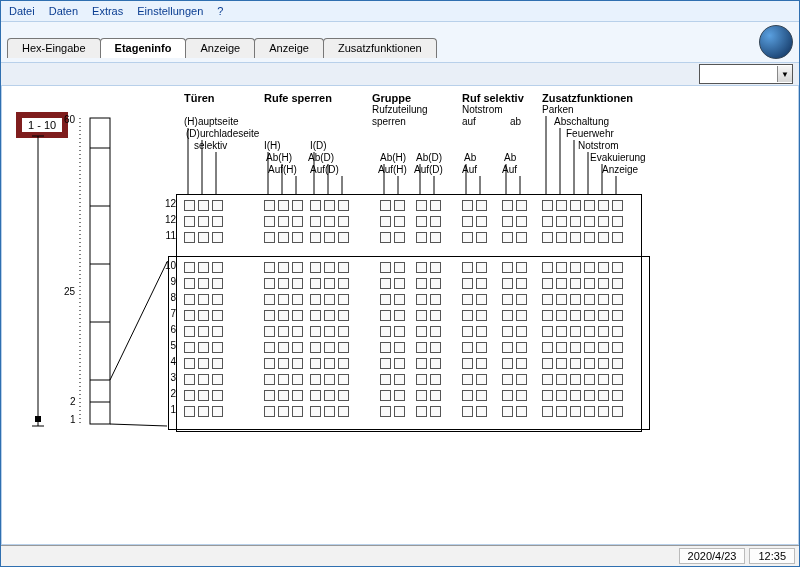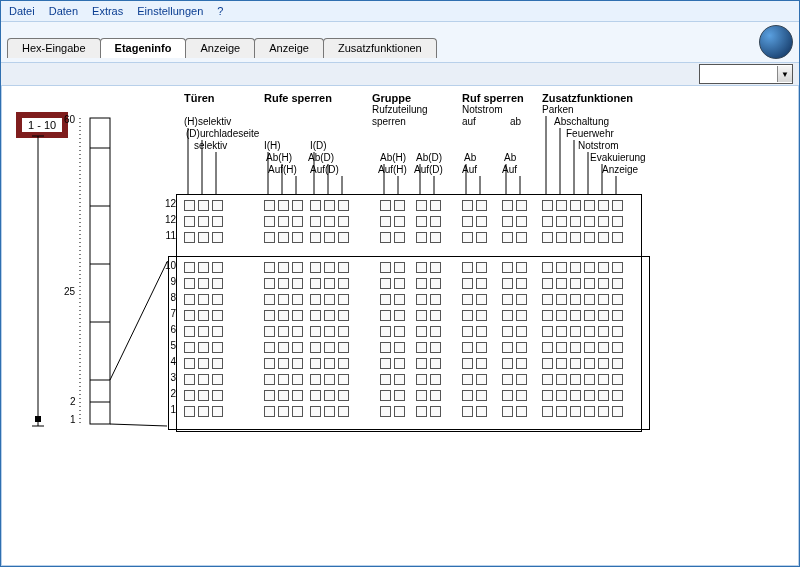--- a/index.html
+++ b/index.html
@@ -87,33 +87,33 @@
       <span class="sub" style="left:62px;top:28px">60</span>
       <span class="sub" style="left:62px;top:200px">25</span>
       <span class="sub" style="left:68px;top:310px">2</span>
       <span class="sub" style="left:68px;top:328px">1</span>
 
       <span class="hdr" style="left:182px;top:6px">Türen</span>
       <span class="hdr" style="left:262px;top:6px">Rufe sperren</span>
       <span class="hdr" style="left:370px;top:6px">Gruppe</span>
       <span class="sub" style="left:370px;top:18px">Rufzuteilung</span>
       <span class="sub" style="left:370px;top:30px">sperren</span>
-      <span class="hdr" style="left:460px;top:6px">Ruf sperren</span>
+      <span class="hdr" style="left:460px;top:6px">Ruf selektiv</span>
       <span class="sub" style="left:460px;top:18px">Notstrom</span>
       <span class="sub" style="left:460px;top:30px">auf</span>
       <span class="sub" style="left:508px;top:30px">ab</span>
       <span class="hdr" style="left:540px;top:6px">Zusatzfunktionen</span>
       <span class="sub" style="left:540px;top:18px">Parken</span>
       <span class="sub" style="left:552px;top:30px">Abschaltung</span>
       <span class="sub" style="left:564px;top:42px">Feuerwehr</span>
       <span class="sub" style="left:576px;top:54px">Notstrom</span>
       <span class="sub" style="left:588px;top:66px">Evakuierung</span>
       <span class="sub" style="left:600px;top:78px">Anzeige</span>
 
-      <span class="sub" style="left:182px;top:30px">(H)selektiv</span>
+      <span class="sub" style="left:182px;top:30px">(H)auptseite</span>
       <span class="sub" style="left:184px;top:42px">(D)urchladeseite</span>
       <span class="sub" style="left:192px;top:54px">selektiv</span>
 
       <span class="sub" style="left:262px;top:54px">I(H)</span>
       <span class="sub" style="left:308px;top:54px">I(D)</span>
       <span class="sub" style="left:264px;top:66px">Ab(H)</span>
       <span class="sub" style="left:306px;top:66px">Ab(D)</span>
       <span class="sub" style="left:266px;top:78px">Auf(H)</span>
       <span class="sub" style="left:308px;top:78px">Auf(D)</span>
 
@@ -469,13 +469,17 @@
           <div class="cb" style="left: 540px; top: 320px;"></div>
           <div class="cb" style="left: 554px; top: 320px;"></div>
           <div class="cb" style="left: 568px; top: 320px;"></div>
           <div class="cb" style="left: 582px; top: 320px;"></div>
           <div class="cb" style="left: 596px; top: 320px;"></div>
           <div class="cb" style="left: 610px; top: 320px;"></div>
         </div>
     </div>
   </div>
 
+  <div class="statusbar">
+    <div class="status-cell">2020/4/23</div>
+    <div class="status-cell">12:35</div>
+  </div>
 </div>
 
 </body></html>

